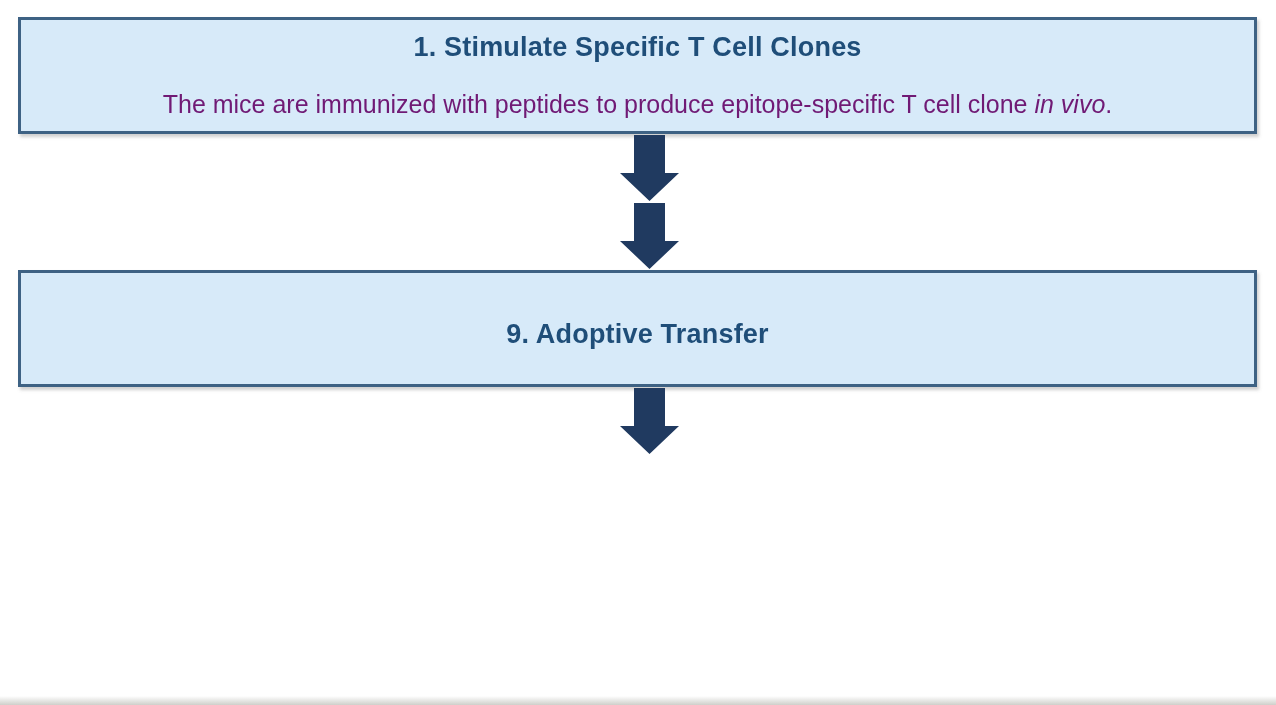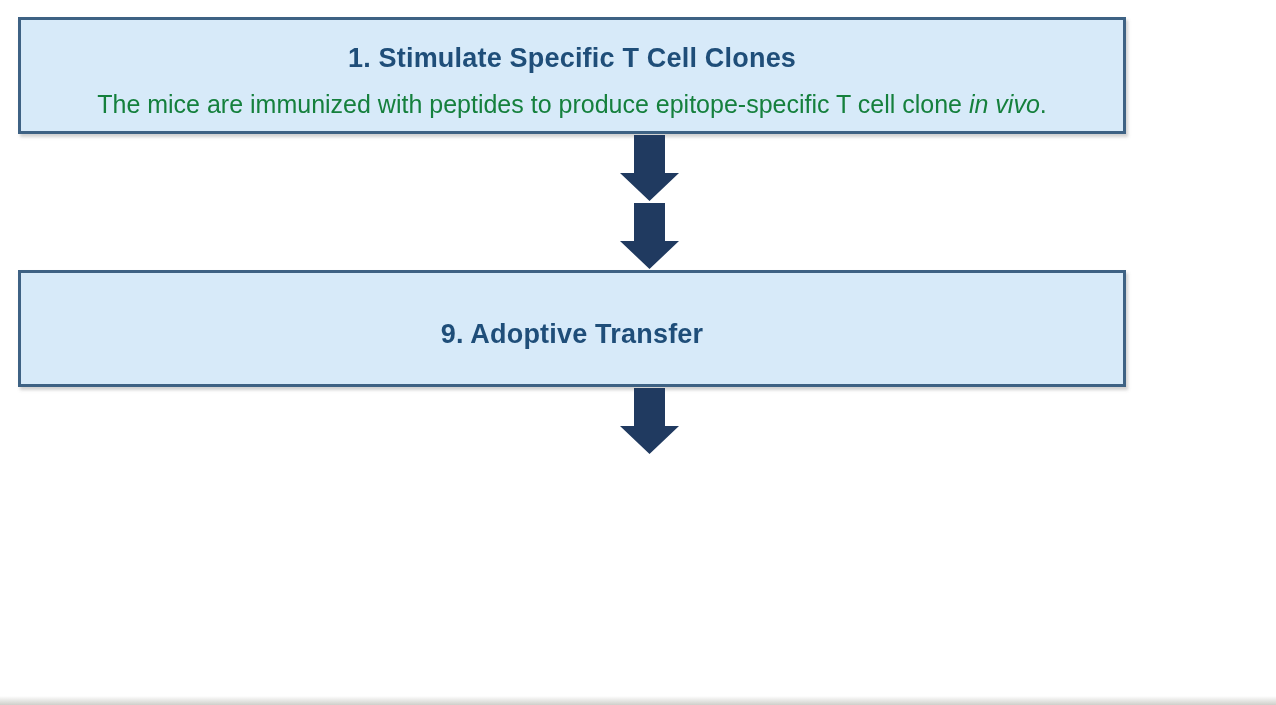--- a/index.html
+++ b/index.html
@@ -11,21 +11,21 @@
   .canvas {
     position: relative;
     width: 1276px;
     height: 705px;
     background: #ffffff;
     overflow: hidden;
   }
   .step {
     box-sizing: border-box;
     margin-left: 18px;
-    width: 1108px;
+    width: 1239px;
     height: 117px;
     background: #D7EAF9;
     border: 3px solid #3E6284;
     box-shadow: 2px 3px 3px rgba(120,120,120,0.35);
     display: flex;
     flex-direction: column;
     align-items: center;
     justify-content: center;
     gap: 17px;
     padding-top: 10px;
@@ -34,24 +34,24 @@
   .step-first { margin-top: 17px; }
   .step-title {
     margin: 0;
     font-size: 27px;
     line-height: 30px;
     font-weight: bold;
     color: #1F4E79;
     letter-spacing: 0.2px;
   }
   .step-desc {
-    margin: 0;
+    margin: 11px;
     font-size: 25px;
     line-height: 28px;
-    color: #15803d;
+    color: #701a75;
   }
   .step-desc em { font-style: italic; }
   .arrow-row {
     width: 1239px;
     margin-left: 18px;
     height: 68px;
     display: flex;
     align-items: center;
     justify-content: center;
   }

